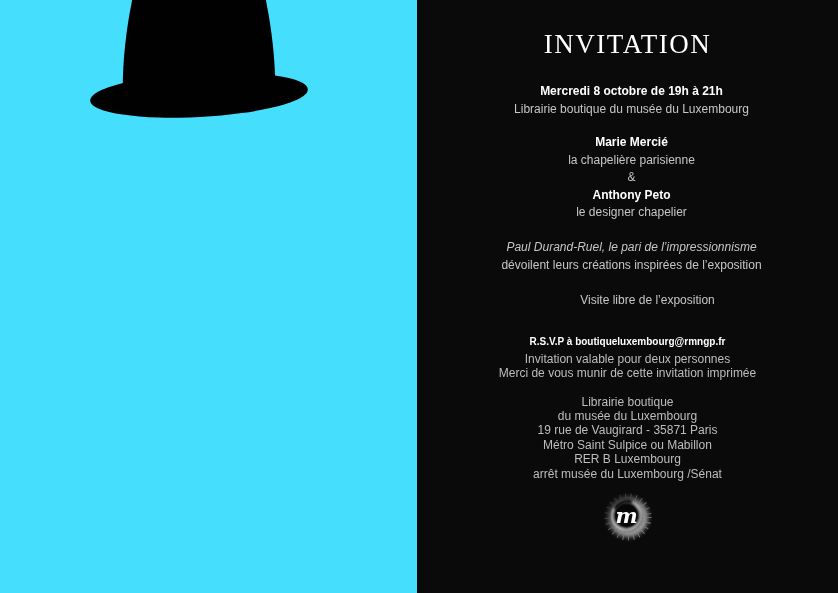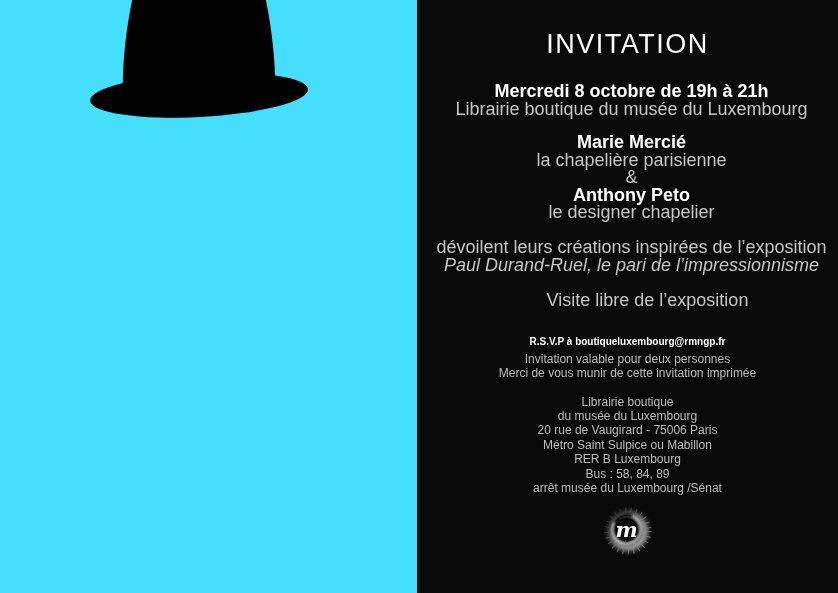--- a/index.html
+++ b/index.html
@@ -27,22 +27,23 @@
     padding-top: 28px;
     position: relative;
     flex: 0 0 auto;
   }
   .title {
     color: #ffffff;
     font-size: 27px;
     font-weight: 500;
     letter-spacing: 1.5px;
     line-height: 32px;
+    font-family: Liberation Serif, serif;
   }
-  .body-line { font-size: 18px; line-height: 18px; color: #c6c6c6; margin-left: 8px; }
+  .body-line { font-size: 12px; line-height: 18px; color: #c6c6c6; margin-left: 8px; }
   .bold-line { font-weight: bold; color: #ffffff; }
   .italic-line { font-style: italic; }
   .block-datetime { margin-top: 22px; }
   .block-names { margin-top: 16px; }
   .block-names .body-line { line-height: 17.5px; }
   .block-event { margin-top: 16px; }
   .visit-line { margin-top: 17px; padding-left: 32px; }
   .rsvp-line { margin-top: 27px; font-size: 10px; }
   .block-notes { margin-top: 5px; }
   .small-line { font-size: 12px; line-height: 14px; color: #bdbdbd; }
@@ -77,40 +78,39 @@
 
   <div class="block-names">
     <div class="body-line bold-line">Marie Mercié</div>
     <div class="body-line">la chapelière parisienne</div>
     <div class="body-line">&amp;</div>
     <div class="body-line bold-line">Anthony Peto</div>
     <div class="body-line">le designer chapelier</div>
   </div>
 
   <div class="block-event">
+    <div class="body-line italic-line">Paul Durand-Ruel, le pari de l’impressionnisme</div>
     <div class="body-line">dévoilent leurs créations inspirées de l’exposition</div>
-    <div class="body-line italic-line">Paul Durand-Ruel, le pari de l’impressionnisme</div>
   </div>
 
   <div class="body-line visit-line">Visite libre de l’exposition</div>
 
   <div class="rsvp-line bold-line">R.S.V.P à boutiqueluxembourg@rmngp.fr</div>
 
   <div class="block-notes">
     <div class="small-line">Invitation valable pour deux personnes</div>
     <div class="small-line">Merci de vous munir de cette invitation imprimée</div>
   </div>
 
   <div class="block-address">
     <div class="small-line">Librairie boutique</div>
     <div class="small-line">du musée du Luxembourg</div>
-    <div class="small-line">20 rue de Vaugirard - 75006 Paris</div>
+    <div class="small-line">19 rue de Vaugirard - 35871 Paris</div>
     <div class="small-line">Métro Saint Sulpice ou Mabillon</div>
     <div class="small-line">RER B Luxembourg</div>
-    <div class="small-line">Bus : 58, 84, 89</div>
     <div class="small-line">arrêt musée du Luxembourg /Sénat</div>
   </div>
 
   <div class="logo-wrap">
     <svg width="52" height="52" viewBox="-26 -26 52 52" aria-hidden="true">
       <defs>
         <filter id="blur3" x="-60%" y="-60%" width="220%" height="220%">
           <feGaussianBlur stdDeviation="2.6"></feGaussianBlur>
         </filter>
         <filter id="blur1" x="-60%" y="-60%" width="220%" height="220%">

